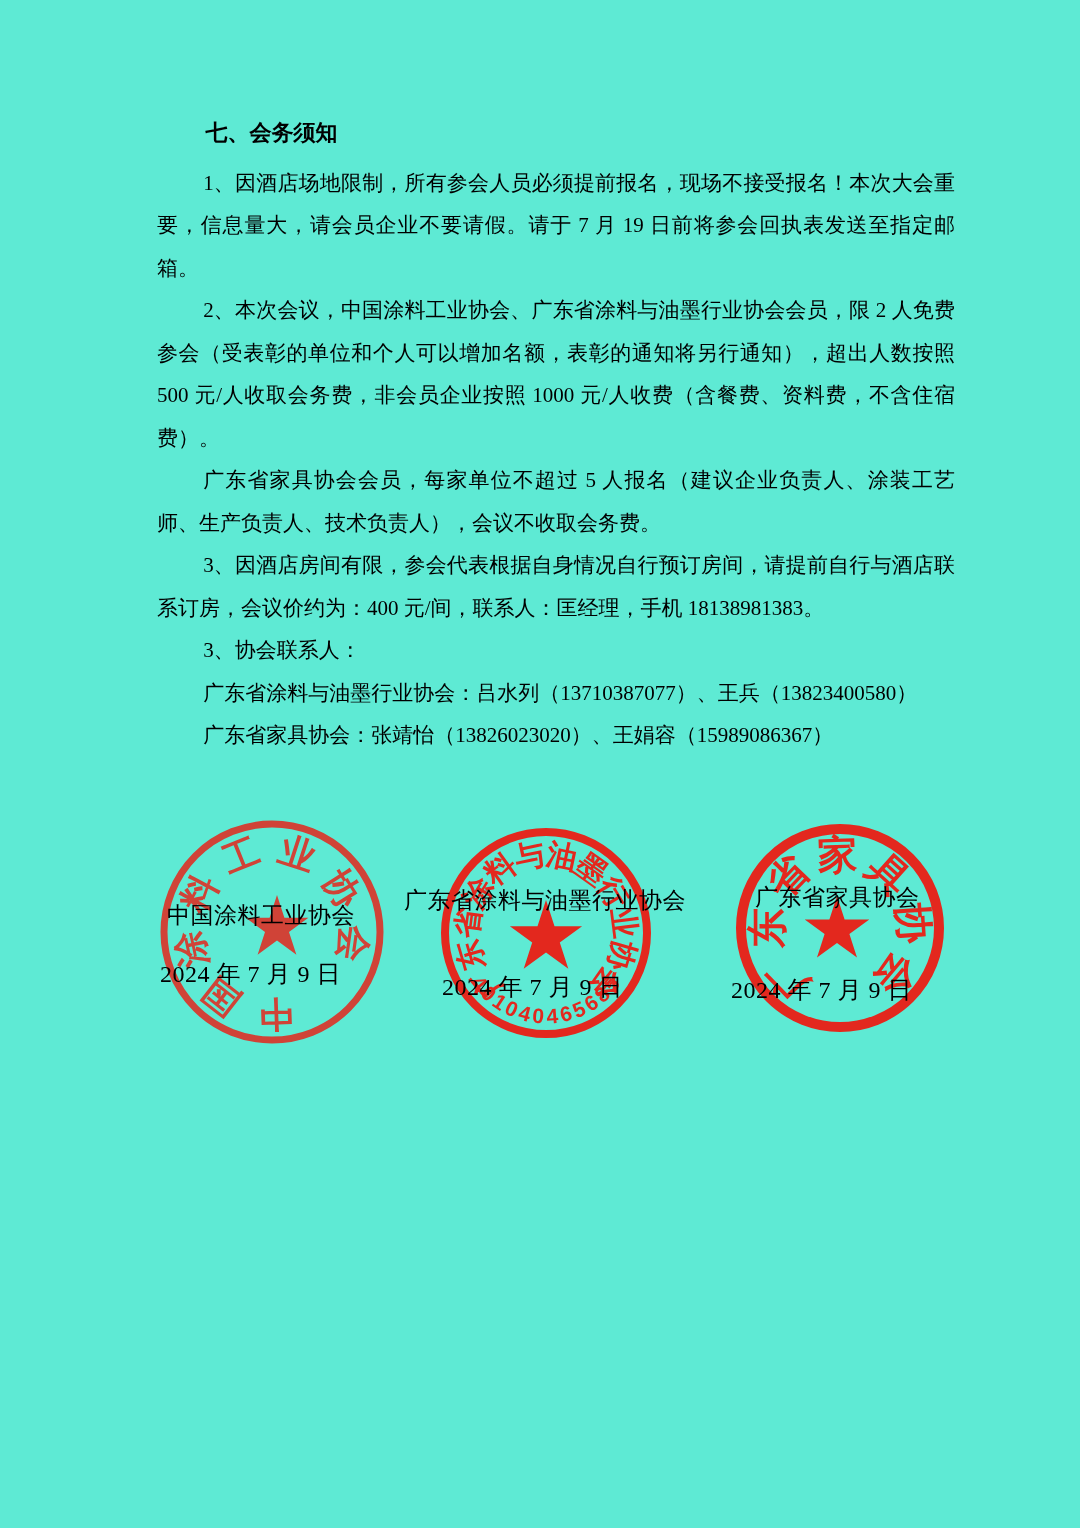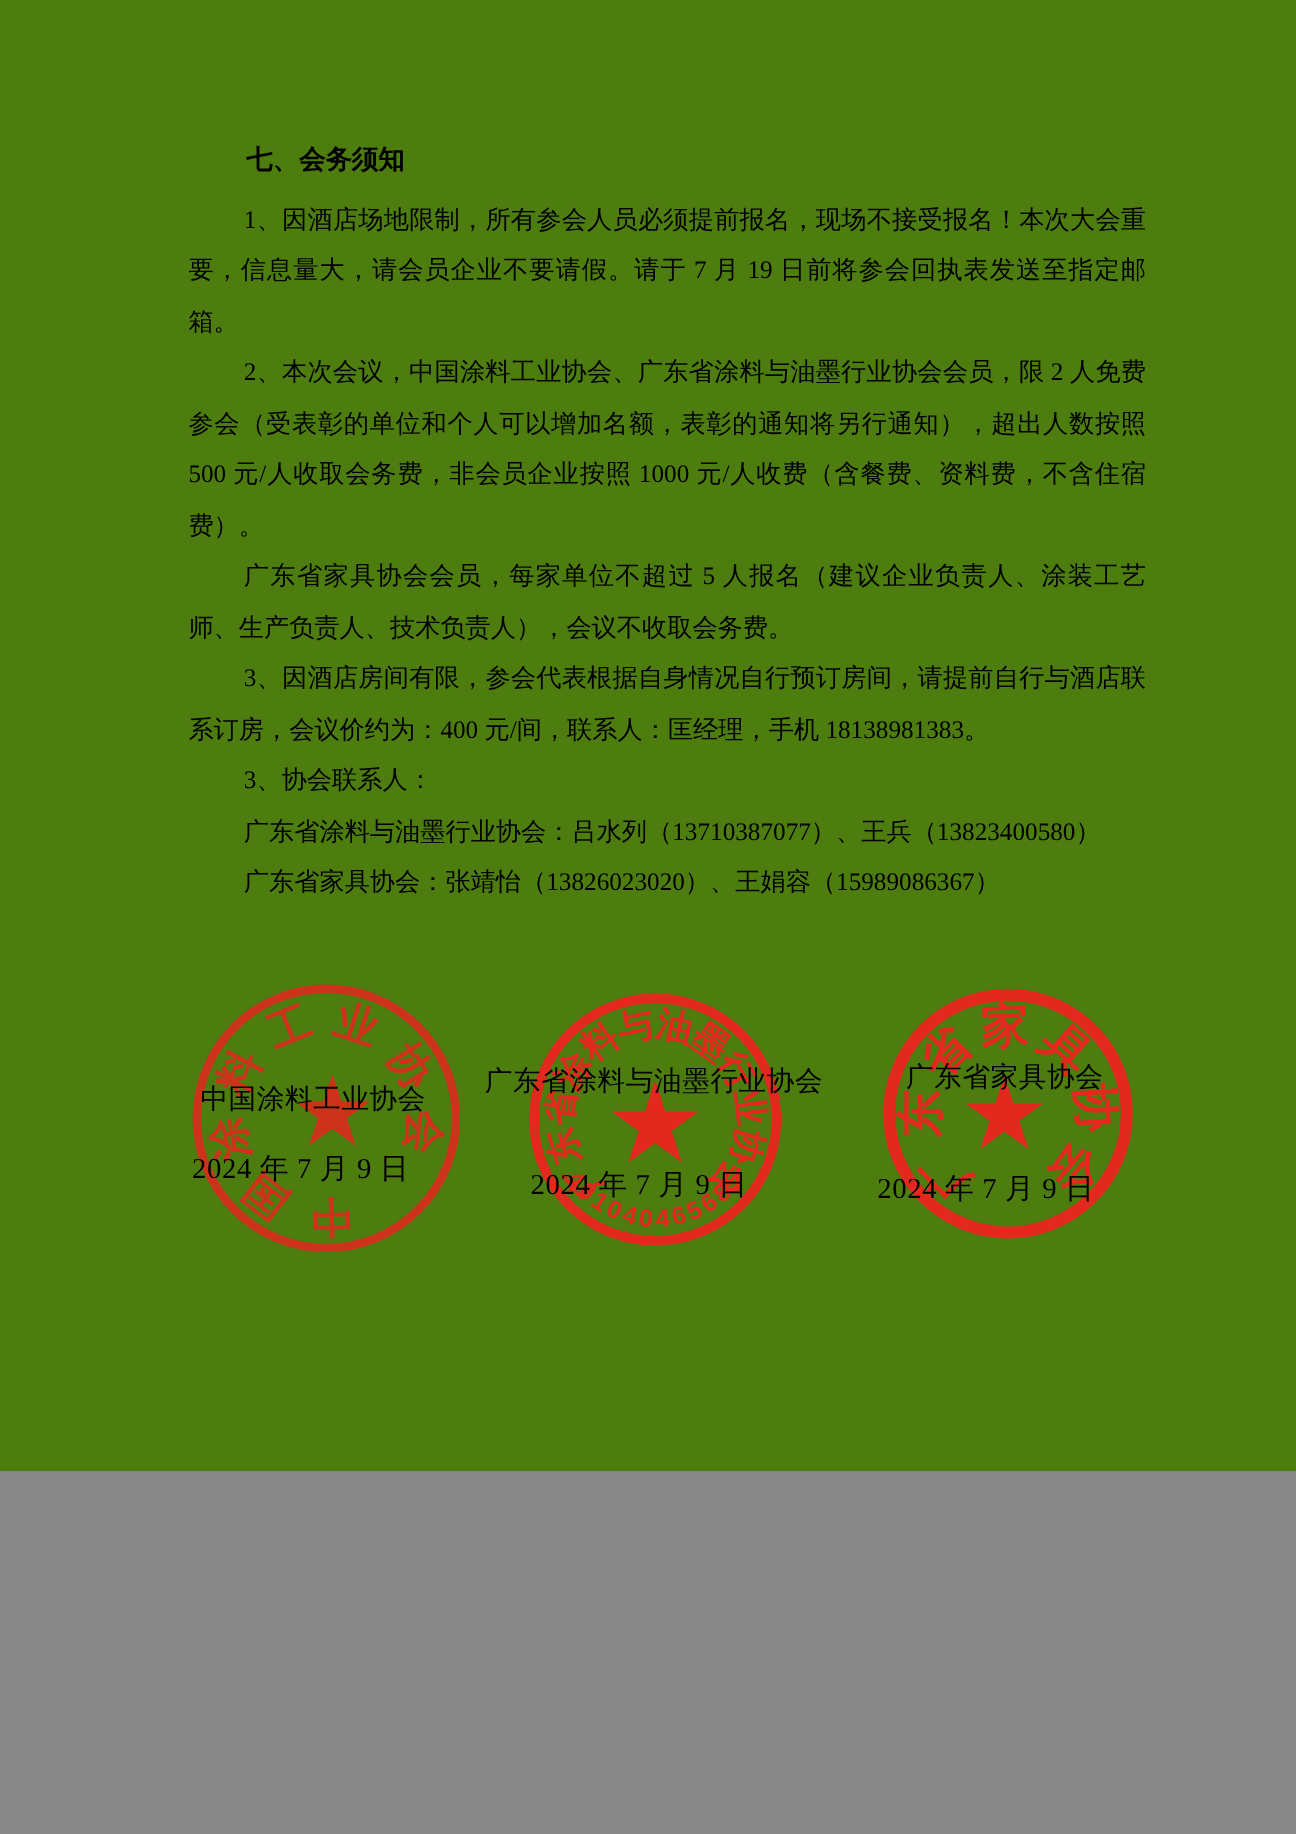--- a/index.html
+++ b/index.html
@@ -1,20 +1,20 @@
 <!DOCTYPE html>
 <html><head>
 <meta charset="utf-8">
 <style>
   html,body{margin:0;padding:0;background:#888;}
   .page{
     position:relative;
-    width:1080px;height:1226px;
+    width:1080px;height:1528px;
     margin:0 auto;
-    background:#4d7c0f;
+    background:#5eead4;
     overflow:hidden;
     font-family:"Liberation Serif","DejaVu Serif",serif;
     color:#000;
   }
   .doc{
     position:absolute;
     left:157px;top:112px;width:798px;
     font-size:21px;
     line-height:42.5px;
     text-align:justify;

